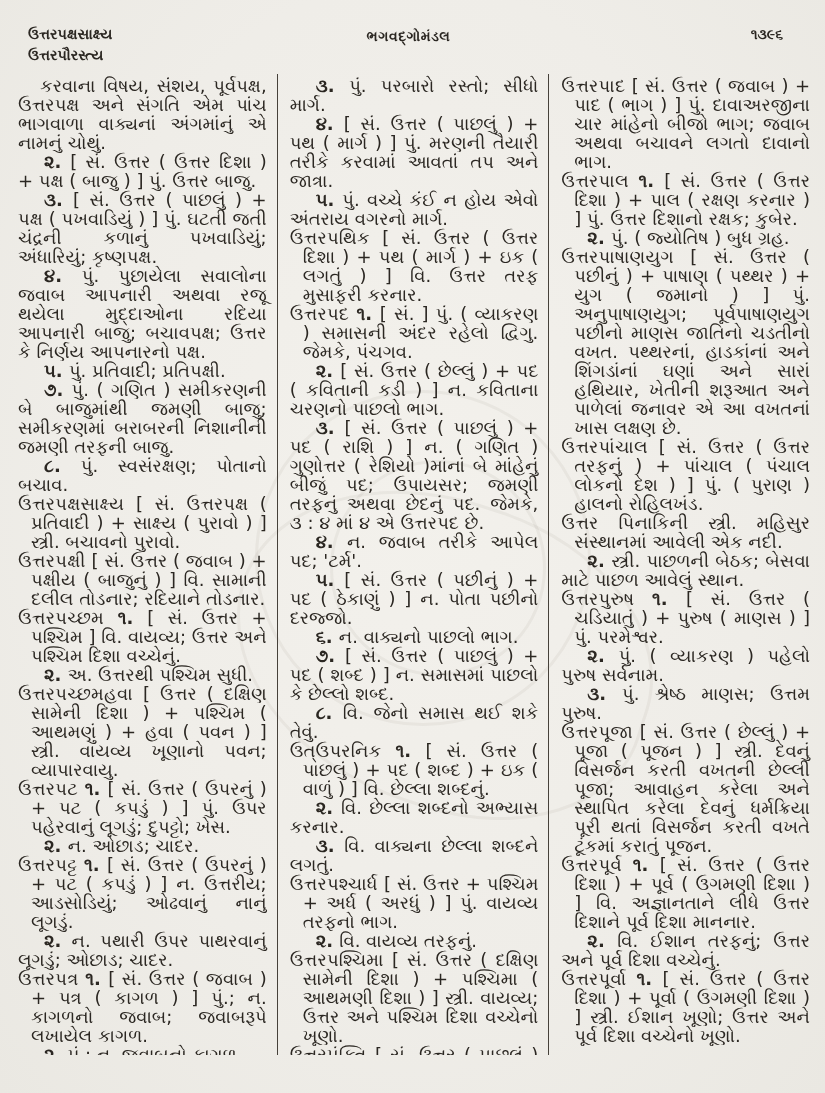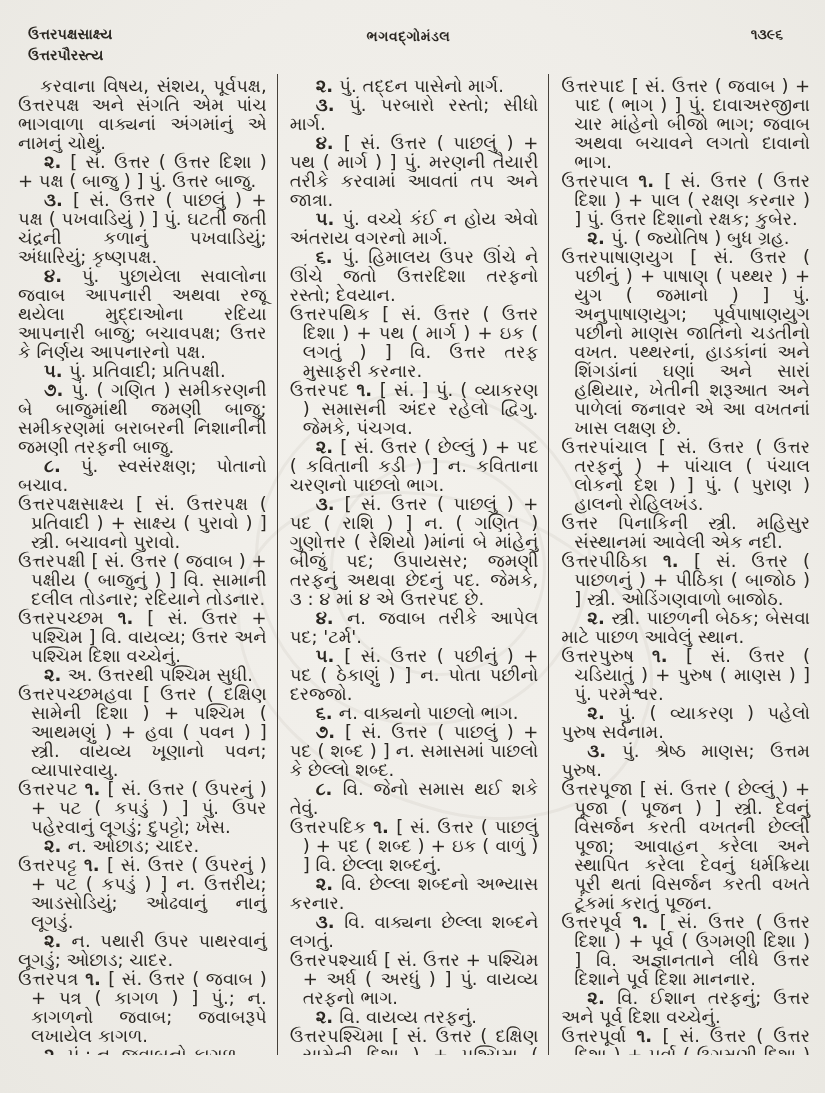--- a/index.html
+++ b/index.html
@@ -119,50 +119,47 @@
         <p class="para entry"><b class="headword">ઉત્તરપચ્છમહવા </b>[ ઉત્તર ( દક્ષિણ સામેની દિશા ) + પશ્ચિમ ( આથમણું ) + હવા ( પવન ) ] સ્ત્રી. વાયવ્ય ખૂણાનો પવન; વ્યાપારવાયુ.</p>
         <p class="para entry"><b class="headword">ઉત્તરપટ </b><b class="sense-num">૧. </b>[ સં. ઉત્તર ( ઉપરનું ) + પટ ( કપડું ) ] પું. ઉપર પહેરવાનું લૂગડું; દુપટ્ટો; ખેસ.</p>
         <p class="para sub"><b class="sense-num">૨. </b>ન. ઓછાડ; ચાદર.</p>
         <p class="para entry"><b class="headword">ઉત્તરપટ્ટ </b><b class="sense-num">૧. </b>[ સં. ઉત્તર ( ઉપરનું ) + પટ ( કપડું ) ] ન. ઉત્તરીય; આડસોડિયું; ઓઢવાનું નાનું લૂગડું.</p>
         <p class="para sub"><b class="sense-num">૨. </b>ન. પથારી ઉપર પાથરવાનું લૂગડું; ઓછાડ; ચાદર.</p>
         <p class="para entry"><b class="headword">ઉત્તરપત્ર </b><b class="sense-num">૧. </b>[ સં. ઉત્તર ( જવાબ ) + પત્ર ( કાગળ ) ] પું.; ન. કાગળનો જવાબ; જવાબરૂપે લખાયેલ કાગળ.</p>
         <p class="para sub"><b class="sense-num">૨. </b>પું.; ન. જવાબનો કાગળ.</p>
         <p class="para entry"><b class="headword">ઉત્તરપથ </b><b class="sense-num">૧. </b>[ સં. ઉત્તર ( દક્ષિણ સામેની દિશા ) + પથ ( રસ્તો ) ] પું. ઉત્તર દિશાનો માર્ગ; ઉત્તર તરફ જતો રસ્તો.</p>
       </div>
       <div class="column">
-        <p class="para sub"><b class="sense-num">૨. </b>પું. તદ્દન પાસેનો માર્ગ.</p>
         <p class="para sub"><b class="sense-num">૩. </b>પું. પરબારો રસ્તો; સીધો માર્ગ.</p>
         <p class="para sub"><b class="sense-num">૪. </b>[ સં. ઉત્તર ( પાછલું ) + પથ ( માર્ગ ) ] પું. મરણની તૈયારી તરીકે કરવામાં આવતાં તપ અને જાત્રા.</p>
         <p class="para sub"><b class="sense-num">૫. </b>પું. વચ્ચે કંઈ ન હોય એવો અંતરાય વગરનો માર્ગ.</p>
-        <p class="para sub"><b class="sense-num">૬. </b>પું. હિમાલય ઉપર ઊંચે ને ઊંચે જતો ઉત્તરદિશા તરફનો રસ્તો; દેવયાન.</p>
         <p class="para entry"><b class="headword">ઉત્તરપથિક </b>[ સં. ઉત્તર ( ઉત્તર દિશા ) + પથ ( માર્ગ ) + ઇક ( લગતું ) ] વિ. ઉત્તર તરફ મુસાફરી કરનાર.</p>
         <p class="para entry"><b class="headword">ઉત્તરપદ </b><b class="sense-num">૧. </b>[ સં. ] પું. ( વ્યાકરણ ) સમાસની અંદર રહેલો દ્વિગુ. જેમકે, પંચગવ.</p>
         <p class="para sub"><b class="sense-num">૨. </b>[ સં. ઉત્તર ( છેલ્લું ) + પદ ( કવિતાની કડી ) ] ન. કવિતાના ચરણનો પાછલો ભાગ.</p>
         <p class="para sub"><b class="sense-num">૩. </b>[ સં. ઉત્તર ( પાછલું ) + પદ ( રાશિ ) ] ન. ( ગણિત ) ગુણોત્તર ( રેશિયો )માંનાં બે માંહેનું બીજું પદ; ઉપાયસર; જમણી તરફનું અથવા છેદનું પદ. જેમકે, ૩ : ૪ માં ૪ એ ઉત્તરપદ છે.</p>
         <p class="para sub"><b class="sense-num">૪. </b>ન. જવાબ તરીકે આપેલ પદ; 'ટર્મ'.</p>
         <p class="para sub"><b class="sense-num">૫. </b>[ સં. ઉત્તર ( પછીનું ) + પદ ( ઠેકાણું ) ] ન. પોતા પછીનો દરજ્જો.</p>
         <p class="para sub"><b class="sense-num">૬. </b>ન. વાક્યનો પાછલો ભાગ.</p>
         <p class="para sub"><b class="sense-num">૭. </b>[ સં. ઉત્તર ( પાછલું ) + પદ ( શબ્દ ) ] ન. સમાસમાં પાછલો કે છેલ્લો શબ્દ.</p>
         <p class="para sub"><b class="sense-num">૮. </b>વિ. જેનો સમાસ થઈ શકે તેવું.</p>
-        <p class="para entry"><b class="headword">ઉત્તરપદિક </b><b class="sense-num">૧. </b>[ સં. ઉત્તર ( પાછલું ) + પદ ( શબ્દ ) + ઇક ( વાળું ) ] વિ. છેલ્લા શબ્દનું.</p>
+        <p class="para entry"><b class="headword">ઉત્ઉપરનિક </b><b class="sense-num">૧. </b>[ સં. ઉત્તર ( પાછલું ) + પદ ( શબ્દ ) + ઇક ( વાળું ) ] વિ. છેલ્લા શબ્દનું.</p>
         <p class="para sub"><b class="sense-num">૨. </b>વિ. છેલ્લા શબ્દનો અભ્યાસ કરનાર.</p>
         <p class="para sub"><b class="sense-num">૩. </b>વિ. વાક્યના છેલ્લા શબ્દને લગતું.</p>
         <p class="para entry"><b class="headword">ઉત્તરપશ્ચાર્ધ </b>[ સં. ઉત્તર + પશ્ચિમ + અર્ધ ( અરધું ) ] પું. વાયવ્ય તરફનો ભાગ.</p>
         <p class="para sub"><b class="sense-num">૨. </b>વિ. વાયવ્ય તરફનું.</p>
         <p class="para entry"><b class="headword">ઉત્તરપશ્ચિમા </b>[ સં. ઉત્તર ( દક્ષિણ સામેની દિશા ) + પશ્ચિમા ( આથમણી દિશા ) ] સ્ત્રી. વાયવ્ય; ઉત્તર અને પશ્ચિમ દિશા વચ્ચેનો ખૂણો.</p>
         <p class="para entry"><b class="headword">ઉત્તરપંક્તિ </b>[ સં. ઉત્તર ( પાછલું ) + પંક્તિ ( હાર ) ] સ્ત્રી. પાછલી લીટી; પાછળની હાર.</p>
       </div>
       <div class="column">
         <p class="para entry"><b class="headword">ઉત્તરપાદ </b>[ સં. ઉત્તર ( જવાબ ) + પાદ ( ભાગ ) ] પું. દાવાઅરજીના ચાર માંહેનો બીજો ભાગ; જવાબ અથવા બચાવને લગતો દાવાનો ભાગ.</p>
         <p class="para entry"><b class="headword">ઉત્તરપાલ </b><b class="sense-num">૧. </b>[ સં. ઉત્તર ( ઉત્તર દિશા ) + પાલ ( રક્ષણ કરનાર ) ] પું. ઉત્તર દિશાનો રક્ષક; કુબેર.</p>
         <p class="para sub"><b class="sense-num">૨. </b>પું. ( જ્યોતિષ ) બુધ ગ્રહ.</p>
         <p class="para entry"><b class="headword">ઉત્તરપાષાણયુગ </b>[ સં. ઉત્તર ( પછીનું ) + પાષાણ ( પથ્થર ) + યુગ ( જમાનો ) ] પું. અનુપાષાણયુગ; પૂર્વપાષાણયુગ પછીનો માણસ જાતિનો ચડતીનો વખત. પથ્થરનાં, હાડકાંનાં અને શિંગડાંનાં ઘણાં અને સારાં હથિયાર, ખેતીની શરૂઆત અને પાળેલાં જનાવર એ આ વખતનાં ખાસ લક્ષણ છે.</p>
         <p class="para entry"><b class="headword">ઉત્તરપાંચાલ </b>[ સં. ઉત્તર ( ઉત્તર તરફનું ) + પાંચાલ ( પંચાલ લોકનો દેશ ) ] પું. ( પુરાણ ) હાલનો રોહિલખંડ.</p>
         <p class="para entry"><b class="headword">ઉત્તર પિનાકિની </b>સ્ત્રી. મહિસુર સંસ્થાનમાં આવેલી એક નદી.</p>
-        <p class="para entry"><b class="headword">ઉત્તરપીઠિકા </b><b class="sense-num">૧. </b>[ સં. ઉત્તર ( પાછળનું ) + પીઠિકા ( બાજોઠ ) ] સ્ત્રી. ઓડિંગણવાળો બાજોઠ.</p>
         <p class="para sub"><b class="sense-num">૨. </b>સ્ત્રી. પાછળની બેઠક; બેસવા માટે પાછળ આવેલું સ્થાન.</p>
         <p class="para entry"><b class="headword">ઉત્તરપુરુષ </b><b class="sense-num">૧. </b>[ સં. ઉત્તર ( ચડિયાતું ) + પુરુષ ( માણસ ) ] પું. પરમેશ્વર.</p>
         <p class="para sub"><b class="sense-num">૨. </b>પું. ( વ્યાકરણ ) પહેલો પુરુષ સર્વનામ.</p>
         <p class="para sub"><b class="sense-num">૩. </b>પું. શ્રેષ્ઠ માણસ; ઉત્તમ પુરુષ.</p>
         <p class="para entry"><b class="headword">ઉત્તરપૂજા </b>[ સં. ઉત્તર ( છેલ્લું ) + પૂજા ( પૂજન ) ] સ્ત્રી. દેવનું વિસર્જન કરતી વખતની છેલ્લી પૂજા; આવાહન કરેલા અને સ્થાપિત કરેલા દેવનું ધર્મક્રિયા પૂરી થતાં વિસર્જન કરતી વખતે ટૂંકમાં કરાતું પૂજન.</p>
         <p class="para entry"><b class="headword">ઉત્તરપૂર્વ </b><b class="sense-num">૧. </b>[ સં. ઉત્તર ( ઉત્તર દિશા ) + પૂર્વ ( ઉગમણી દિશા ) ] વિ. અજ્ઞાનતાને લીધે ઉત્તર દિશાને પૂર્વ દિશા માનનાર.</p>
         <p class="para sub"><b class="sense-num">૨. </b>વિ. ઈશાન તરફનું; ઉત્તર અને પૂર્વ દિશા વચ્ચેનું.</p>
         <p class="para entry"><b class="headword">ઉત્તરપૂર્વા </b><b class="sense-num">૧. </b>[ સં. ઉત્તર ( ઉત્તર દિશા ) + પૂર્વા ( ઉગમણી દિશા ) ] સ્ત્રી. ઈશાન ખૂણો; ઉત્તર અને પૂર્વ દિશા વચ્ચેનો ખૂણો.</p>
       </div>
     </div>

